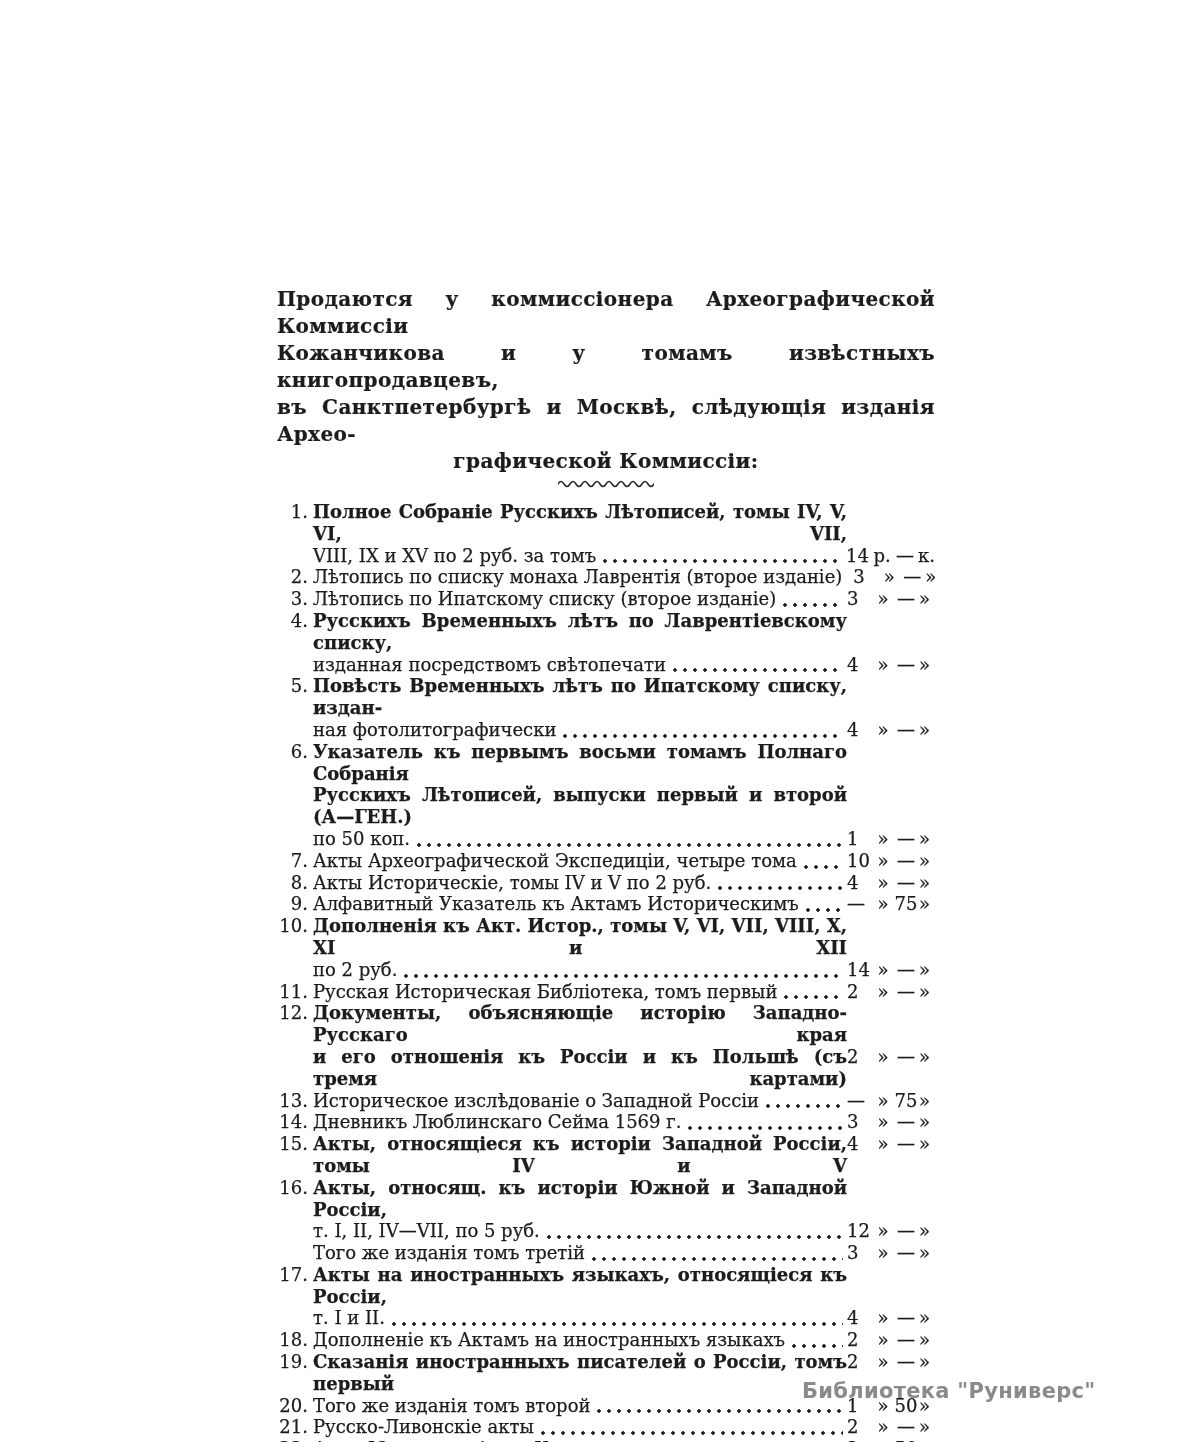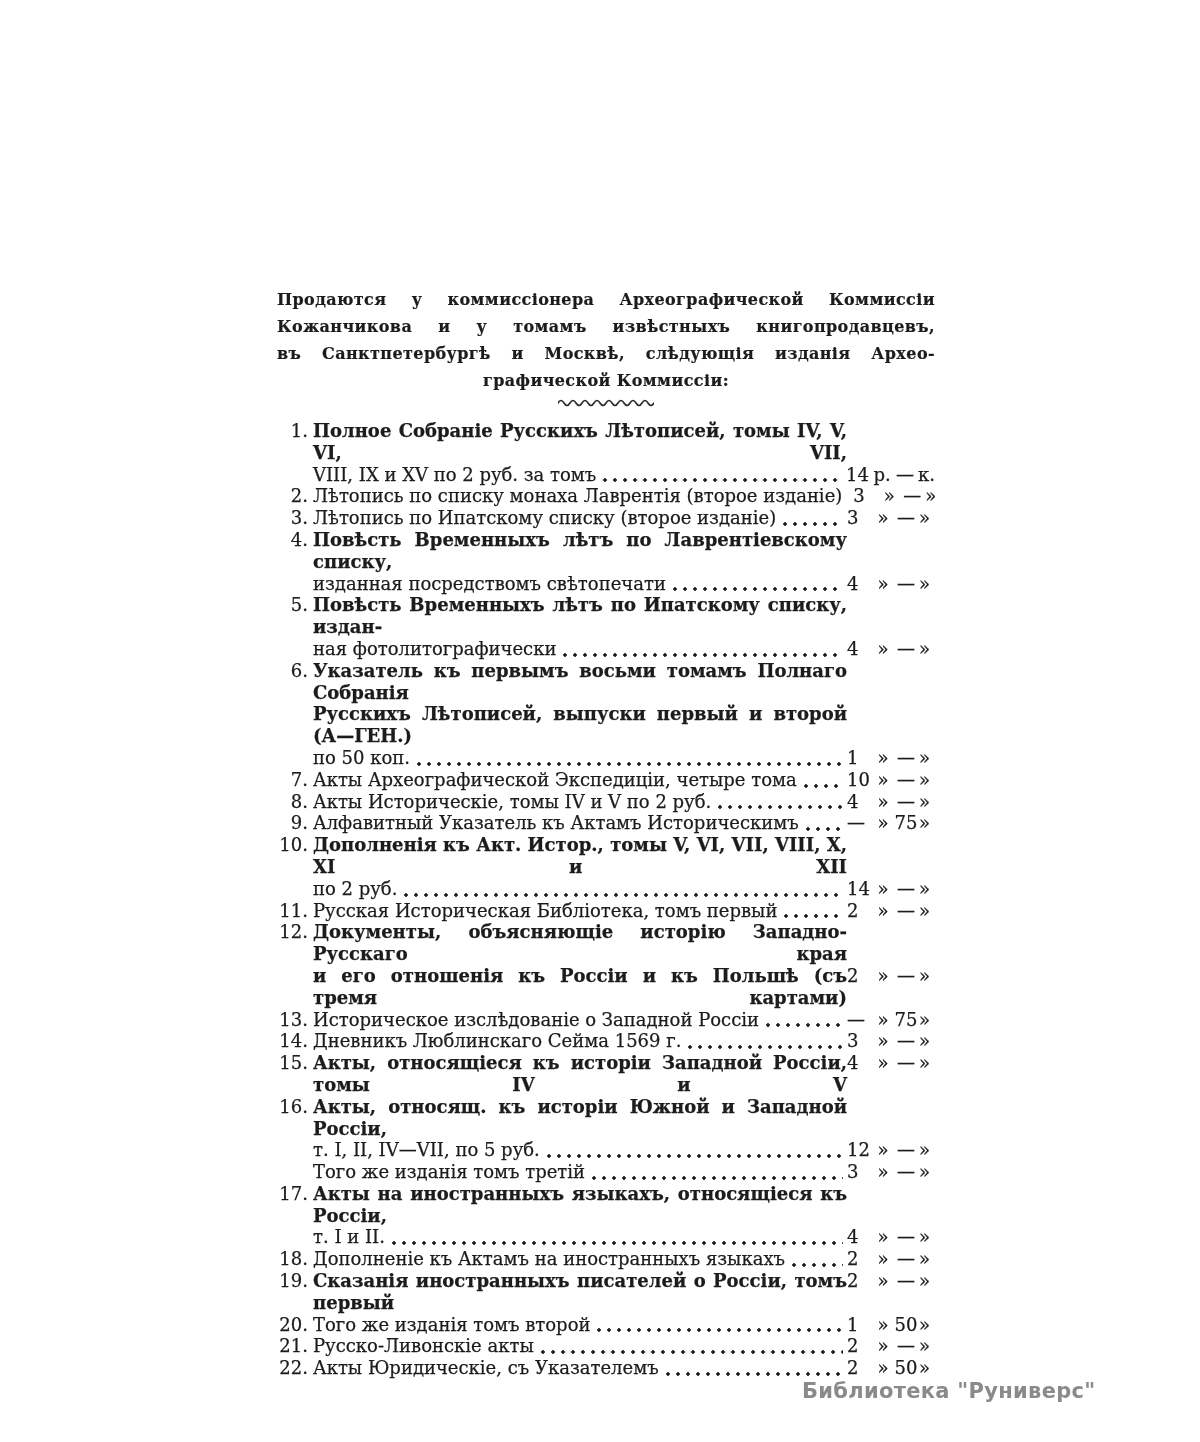--- a/index.html
+++ b/index.html
@@ -11,21 +11,21 @@
   html,body{background:var(--paper);}
   body{
     width:1200px;height:1442px;position:relative;
     font-family:"DejaVu Serif","Liberation Serif",serif;
     color:var(--ink);
   }
   .content{
     position:absolute;left:277px;top:286px;width:658px;
   }
   
-  .hdr{font-size:16px;font-weight:bold;line-height:27px;letter-spacing:0.4px;-webkit-text-stroke:0.2px currentColor;}
+  .hdr{font-size:20px;font-weight:bold;line-height:27px;letter-spacing:0.4px;-webkit-text-stroke:0.2px currentColor;}
   .hdr .hline{text-align:justify;text-align-last:justify;}
   .hdr .hline.center{text-align:center;text-align-last:center;}
   
   .squiggle{display:block;margin:4px auto 0;width:96px;height:10px;}
   
   .list{margin-top:12px;font-size:18px;line-height:21.8px;-webkit-text-stroke:0.25px currentColor;}
   .row{display:flex;align-items:baseline;}
   .num{flex:0 0 36px;text-align:right;padding-right:5px;}
   .body{flex:0 1 auto;white-space:nowrap;}
   .body.just{flex:1 1 auto;white-space:normal;text-align:justify;text-align-last:justify;font-weight:bold;}
@@ -102,21 +102,21 @@
         <span class="pr">
           <span class="r">3</span>
           <span class="ru">»</span>
           <span class="k">—</span>
           <span class="ku">»</span>
         </span>
       </div>
 
   <div class="row">
     <span class="num">4.</span>
-    <span class="body just">Повѣсть Временныхъ лѣтъ по Лаврентіевскому списку,</span>
+    <span class="body just">Русскихъ Временныхъ лѣтъ по Лаврентіевскому списку,</span>
   <span class="pr-empty"></span>
       </div>
 
   <div class="row">
     <span class="num"></span>
     <span class="body">изданная посредствомъ свѣтопечати</span>
   <span class="leader"></span>
         <span class="pr">
           <span class="r">4</span>
           <span class="ru">»</span>

